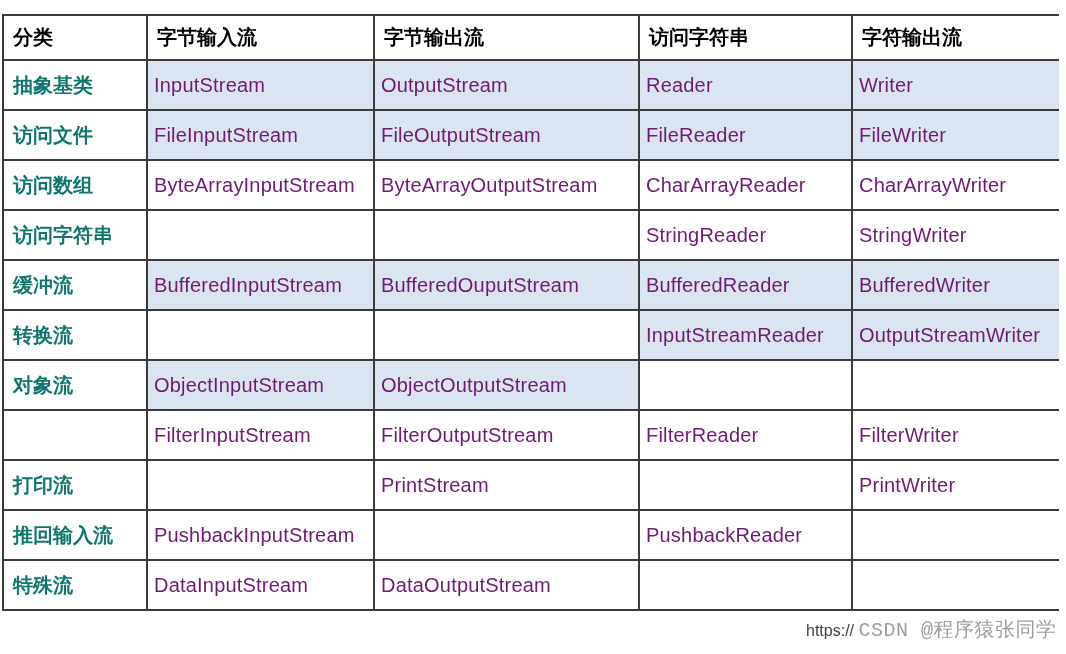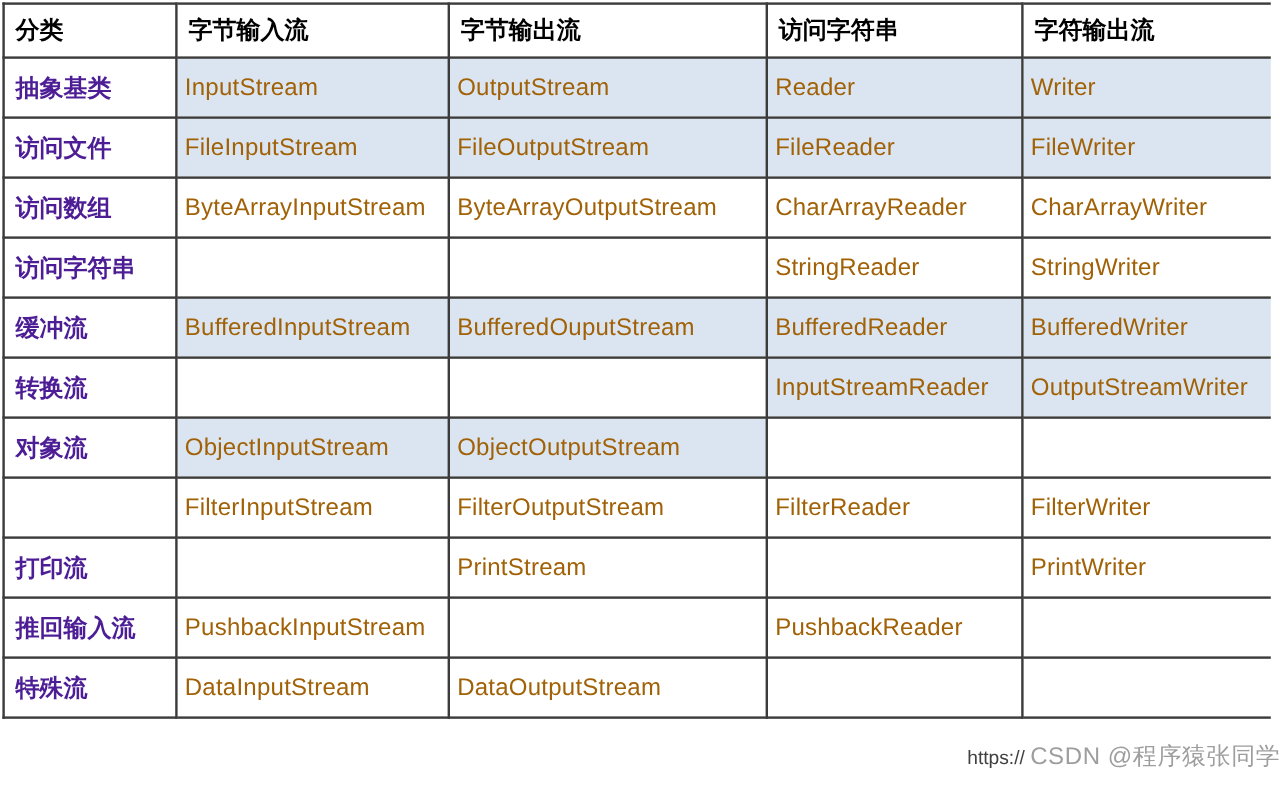--- a/index.html
+++ b/index.html
@@ -11,21 +11,21 @@
     position: relative;
     width: 1066px;
     height: 654px;
     background: #ffffff;
     overflow: hidden;
     font-family: "Liberation Sans", "DejaVu Sans", sans-serif;
   }
   table.io-table {
     position: absolute;
     left: 2px;
-    top: 2px;
+    top: 14px;
     width: 1056px;
     border-collapse: collapse;
     table-layout: fixed;
     padding-left: 19px;
   }
   .io-table th, .io-table td {
     border: 2px solid #3b3b3b;
     padding: 0 3px 0 6px;
     vertical-align: middle;
     text-align: left;
@@ -41,27 +41,27 @@
   .io-table tbody tr { height: 50px; }
   .io-table th {
     font-size: 20px;
     font-weight: bold;
     color: #000000;
     padding-left: 9px;
   }
   .io-table td.cat {
     font-size: 20px;
     font-weight: bold;
-    color: #4c1d95;
+    color: #0f766e;
     padding-left: 9px;
   }
   .io-table td.val {
     font-size: 20px;
     font-weight: normal;
-    color: #a16207;
+    color: #701a75;
     letter-spacing: 0.2px;
   }
   .io-table td.hl { background: #dbe5f1; }
 
   .watermark {
     position: absolute;
     left: 806px;
     top: 616px;
     height: 30px;
     line-height: 30px;
@@ -71,20 +71,21 @@
   }
   .wm-pink {
     color: #404040;
     font-size: 16px;
   }
   .wm-gray {
     color: #9e9e9e;
     font-size: 20px;
     letter-spacing: 0.5px;
     text-shadow: 1px 1px 0 rgba(255,255,255,0.85);
+    font-family: Liberation Mono, monospace;
   }
 </style>
 </head>
 <body>
 
 <div class="stage">
 
   <table class="io-table">
     <colgroup>
       <col style="width:144px">

